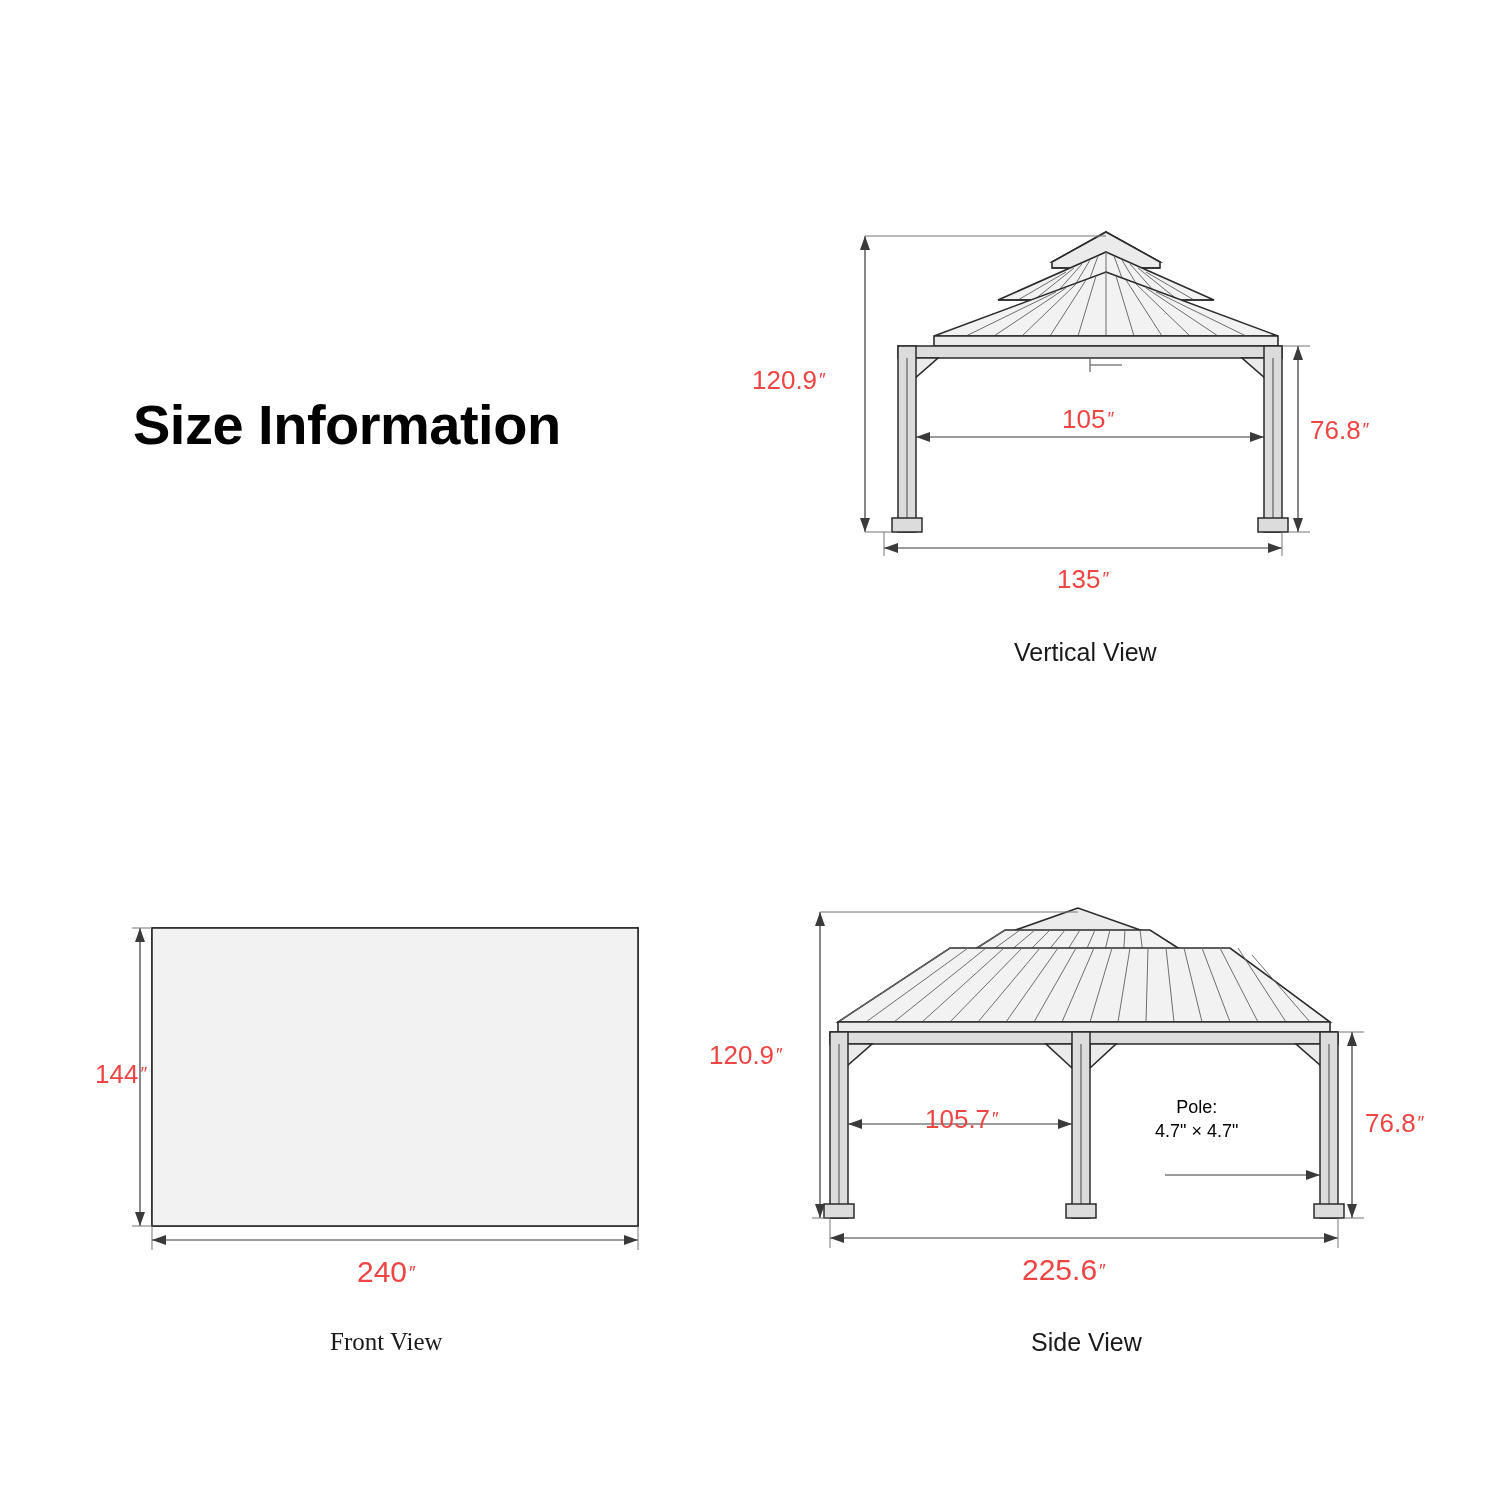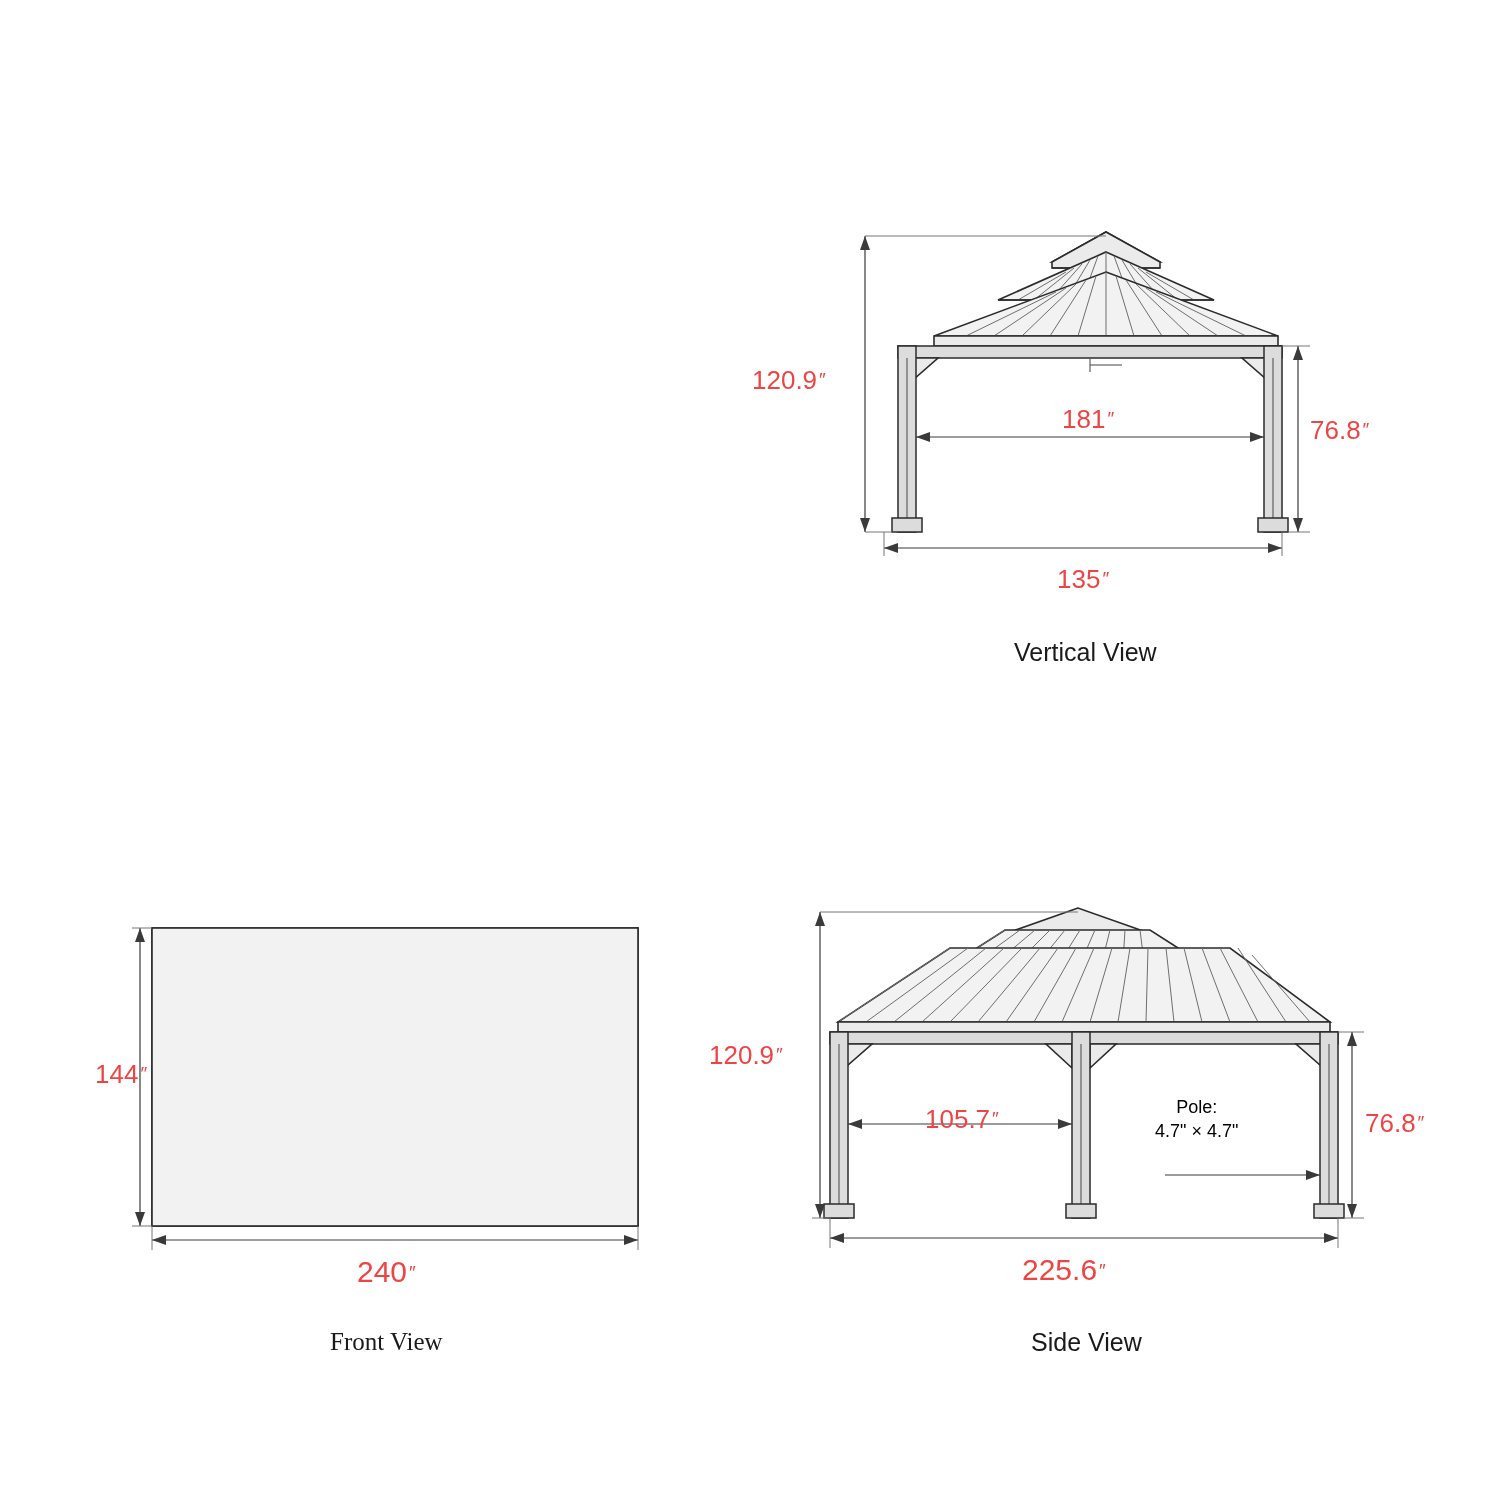--- a/index.html
+++ b/index.html
@@ -75,20 +75,21 @@
   .post-fill { fill: #dcdcdc; stroke: #2b2b2b; stroke-width: 1.5; }
   .rib { stroke: #6e6e6e; stroke-width: 1; }
   .rib-l { stroke: #8a8a8a; stroke-width: 0.9; }
   .arrow { fill: #3a3a3a; }
 </style>
 </head>
 <body>
 
 <div class="page">
 
+  <div id="page-title">Size Information</div>
 
   <svg class="draw" viewBox="0 0 1500 1500">
 
     <g>
 
       <polygon class="roof-fill2" points="1106,232 1160,262 1052,262"></polygon>
       <polygon class="roof-fill2" points="1106,232 1160,262 1160,268 1052,268 1052,262"></polygon>
 
       <line class="ln" x1="1052" y1="268" x2="1160" y2="268"></line>
 
@@ -318,21 +319,21 @@
       <polygon class="arrow" points="1338,1238 1324,1233 1324,1243"></polygon>
       <line class="ln-ext" x1="830" y1="1218" x2="830" y2="1248"></line>
       <line class="ln-ext" x1="1338" y1="1218" x2="1338" y2="1248"></line>
     </g>
   </svg>
 
   <div class="dim-label" style="left:752px; top:365px;">
     <span>120.9</span><span class="unit">″</span>
   </div>
   <div class="dim-label" style="left:1062px; top:404px;">
-    <span>181</span><span class="unit">″</span>
+    <span>105</span><span class="unit">″</span>
   </div>
   <div class="dim-label" style="left:1310px; top:415px;">
     <span>76.8</span><span class="unit">″</span>
   </div>
   <div class="dim-label" style="left:1057px; top:564px;">
     <span>135</span><span class="unit">″</span>
   </div>
   <div class="view-caption" style="left:1014px; top:638px;">Vertical View</div>
 
   <div class="dim-label" style="left:47px; top:1059px;margin-left:48px;">

